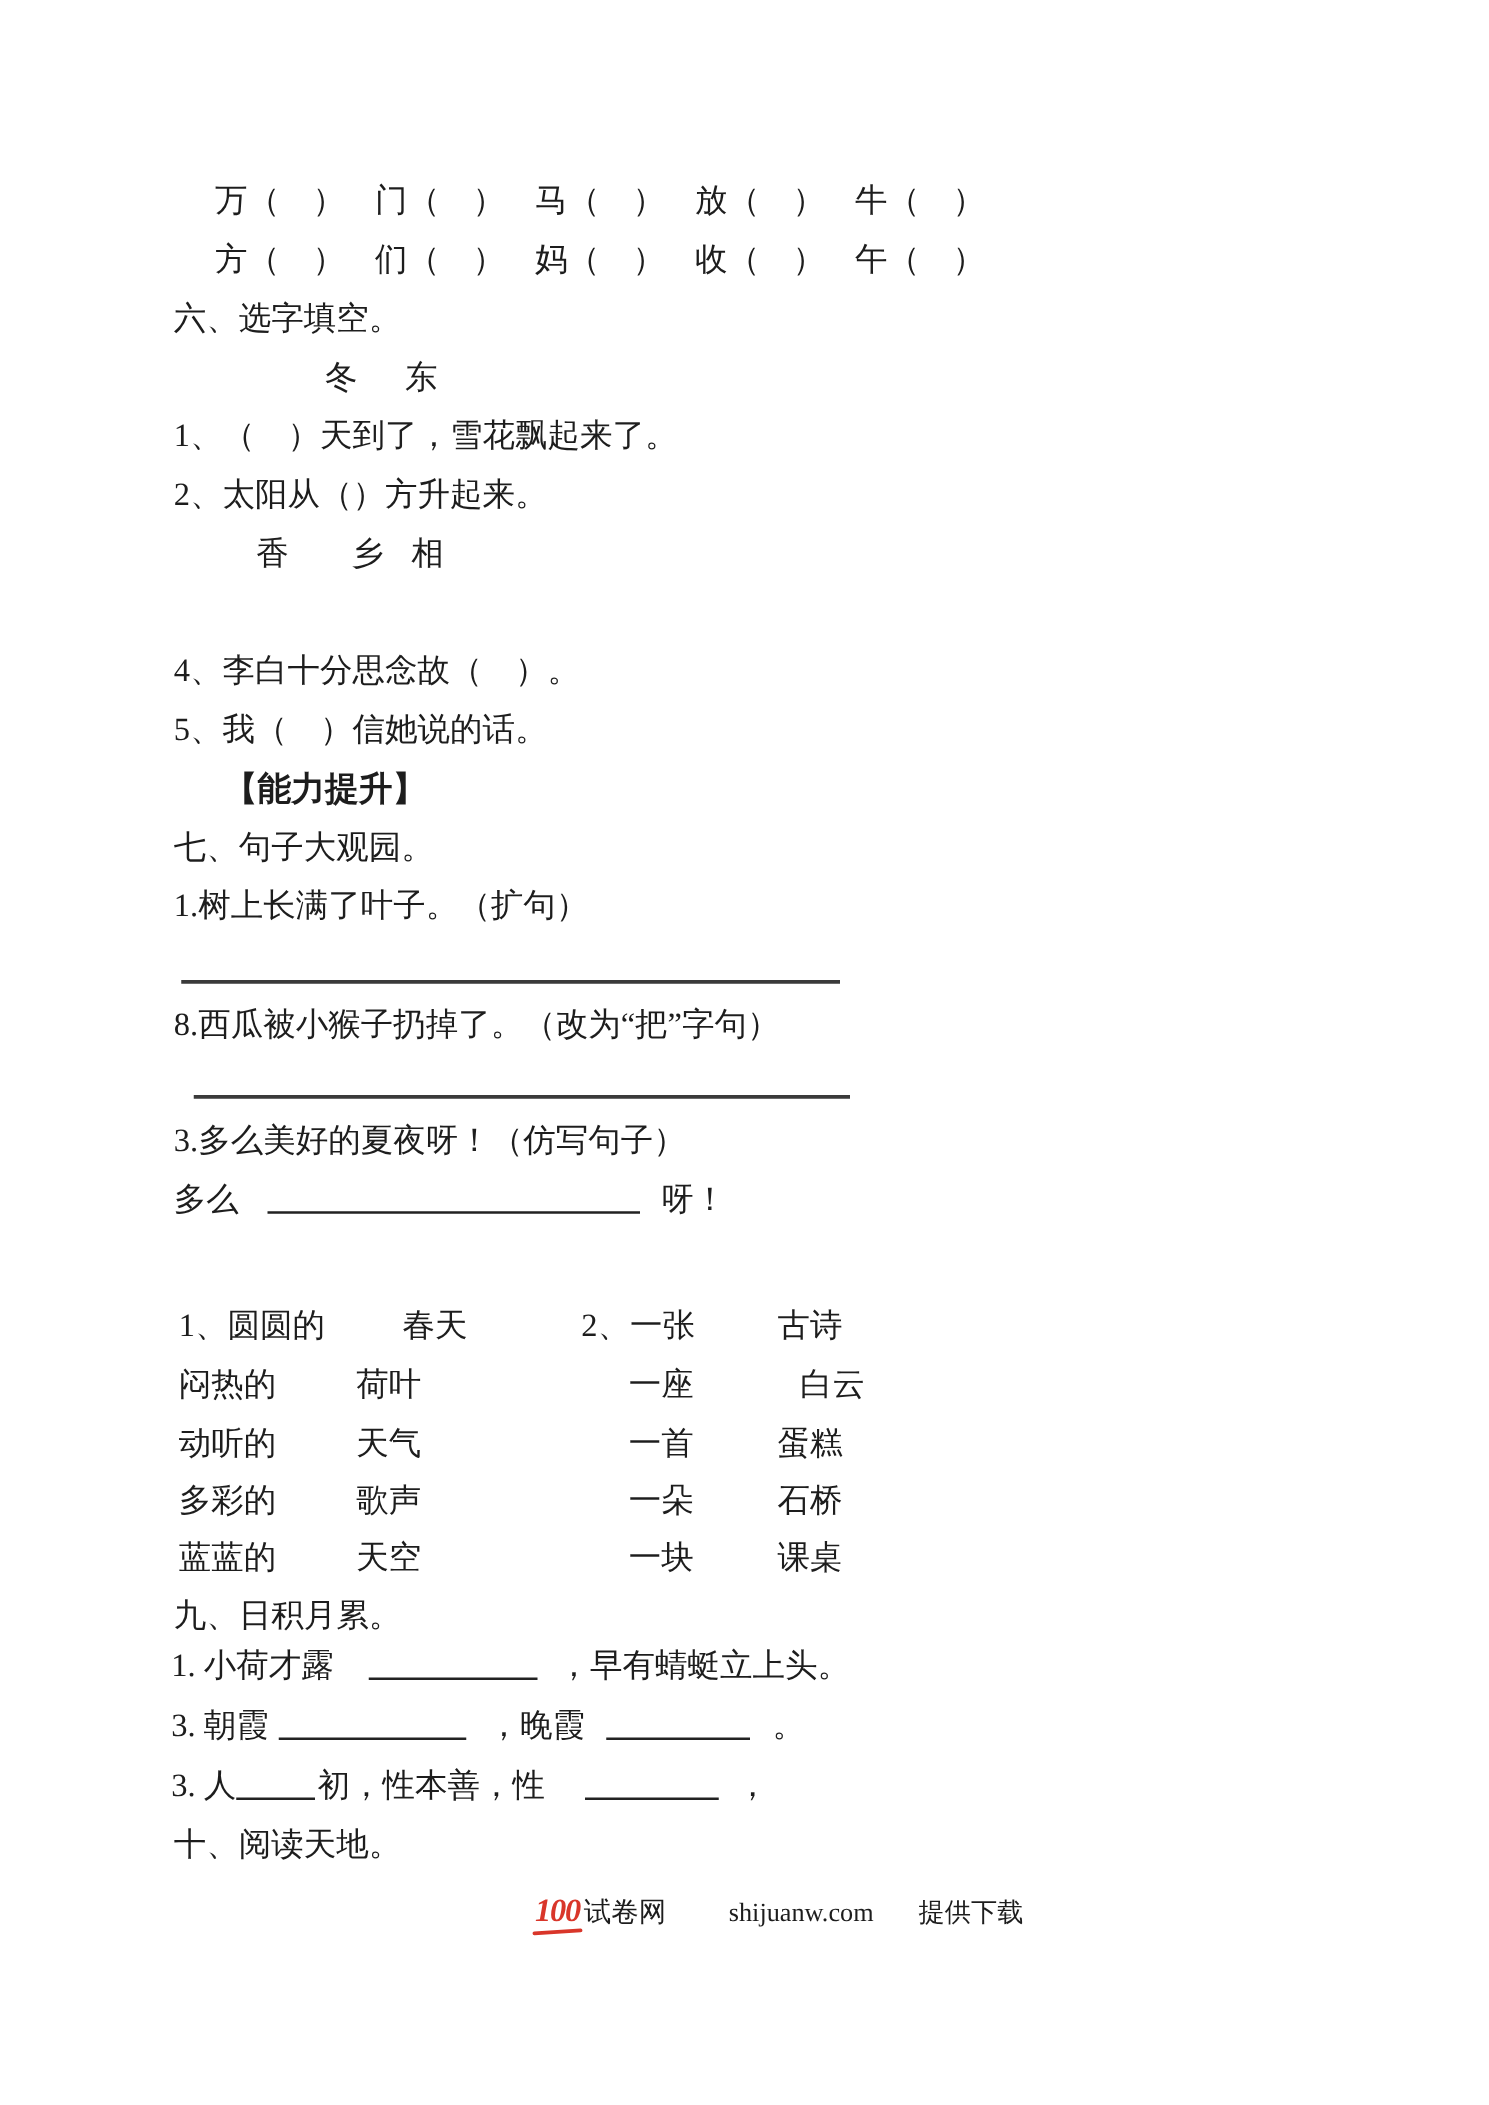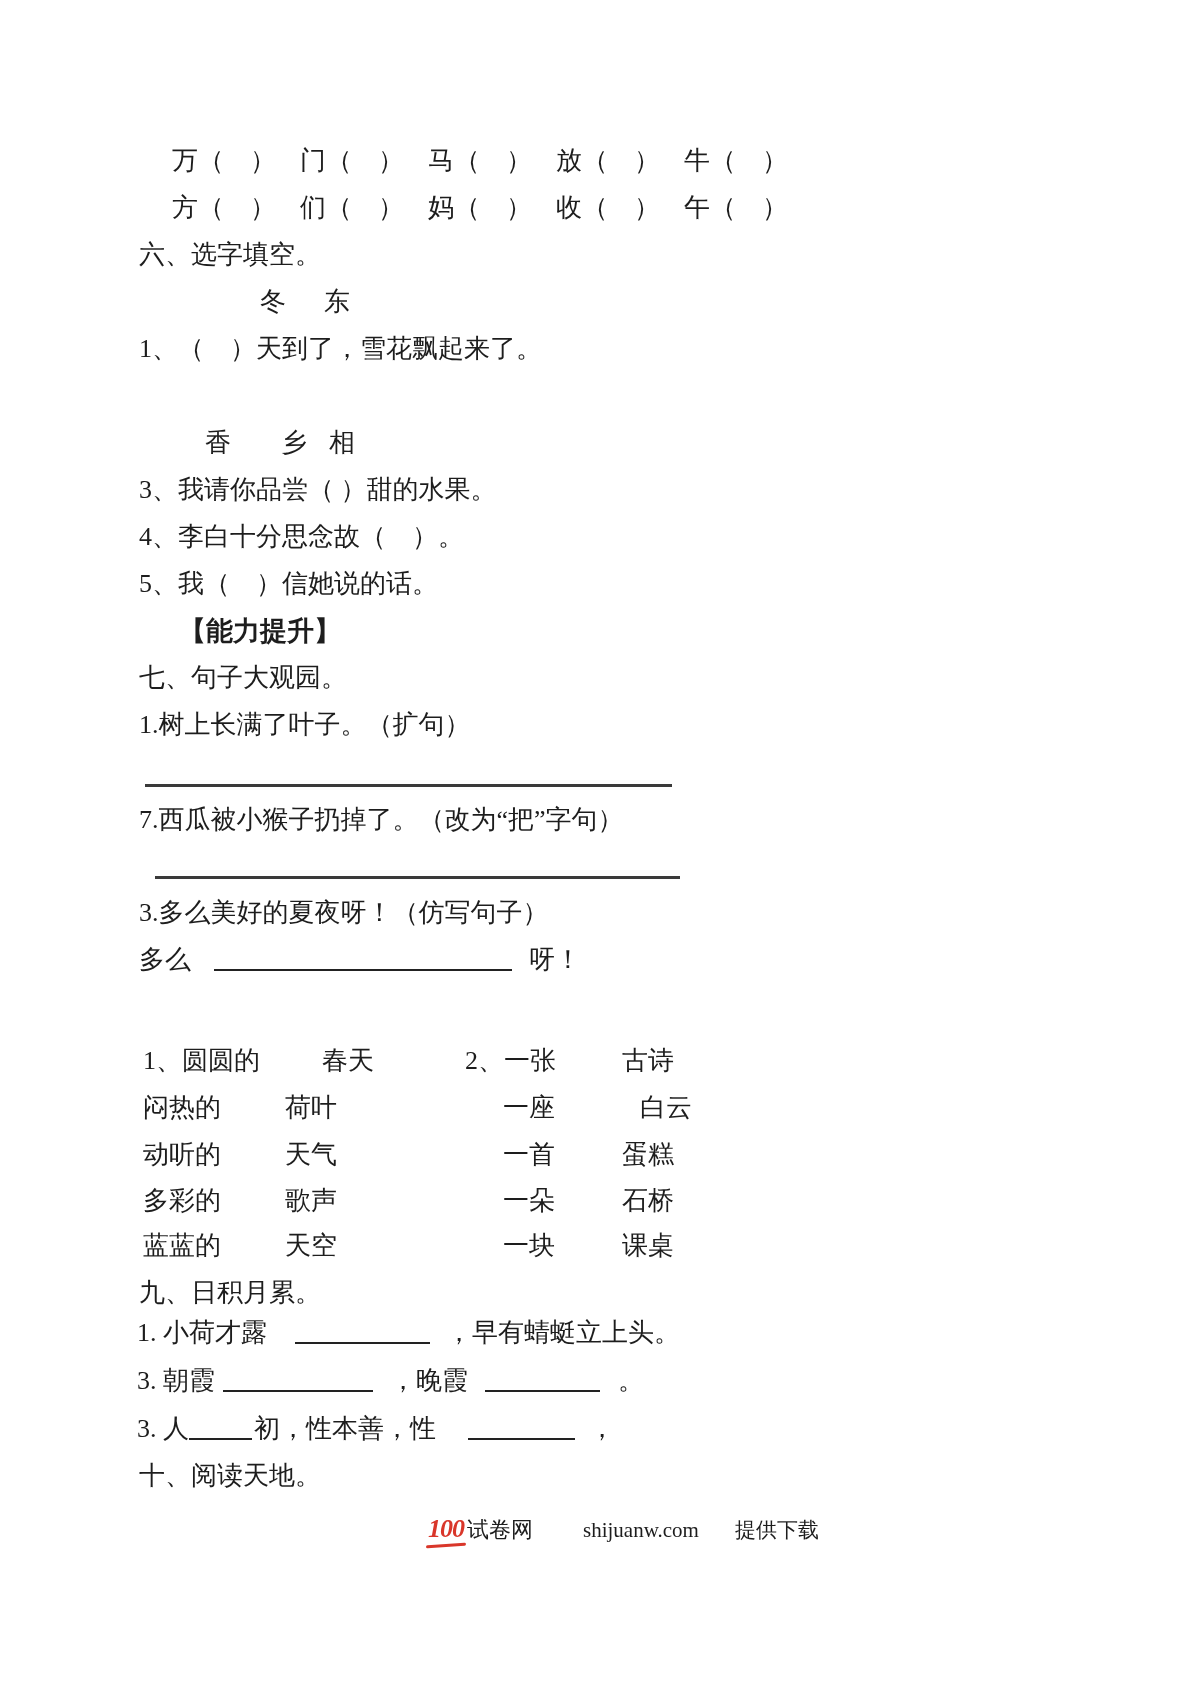--- a/index.html
+++ b/index.html
@@ -64,37 +64,37 @@
   </div>
 
   <div class="abs" style="top:238px;left:139px;">六、选字填空。</div>
 
   <div class="abs choice-row" style="top:285px;left:260px;">
     <span style="margin-right:38px;">冬</span>
     <span>东</span>
   </div>
 
   <div class="abs" style="top:332px;left:139px;">1、（　）天到了，雪花飘起来了。</div>
+  <div class="abs" style="top:379px;left:139px;">2、太阳从（）方升起来。</div>
 
   <div class="abs choice-row" style="top:426px;left:205px;">
     <span style="margin-right:50px;">香</span>
     <span style="margin-right:22px;">乡</span>
     <span>相</span>
   </div>
 
-  <div class="abs" style="top:473px;left:139px;">3、我请你品尝（ ）甜的水果。</div>
   <div class="abs" style="top:520px;left:139px;">4、李白十分思念故（　）。</div>
   <div class="abs" style="top:567px;left:139px;">5、我（　）信她说的话。</div>
 
   <div class="abs banner" style="top:614px;left:139px;margin-left:40px;">【能力提升】</div>
 
   <div class="abs" style="top:661px;left:139px;">七、句子大观园。</div>
   <div class="abs" style="top:708px;left:139px;">1.树上长满了叶子。（扩句）</div>
   <div class="rule" style="top:784px;left:145px;width:527px;"></div>
-  <div class="abs" style="top:803px;left:139px;">7.西瓜被小猴子扔掉了。（改为“把”字句）</div>
+  <div class="abs" style="top:803px;left:139px;">8.西瓜被小猴子扔掉了。（改为“把”字句）</div>
   <div class="rule" style="top:876px;left:155px;width:525px;"></div>
   <div class="abs" style="top:896px;left:139px;text-align:center;">3.多么美好的夏夜呀！（仿写句子）</div>
 
   <div class="abs" style="top:943px;left:139px;">
     <span>多么</span><span class="blank" style="width:298px;margin-left:23px;"></span><span style="margin-left:17px;">呀！</span>
   </div>
 
 
   <div class="match" style="top:1044px;left:143px;">
     <span>1、圆圆的</span>

